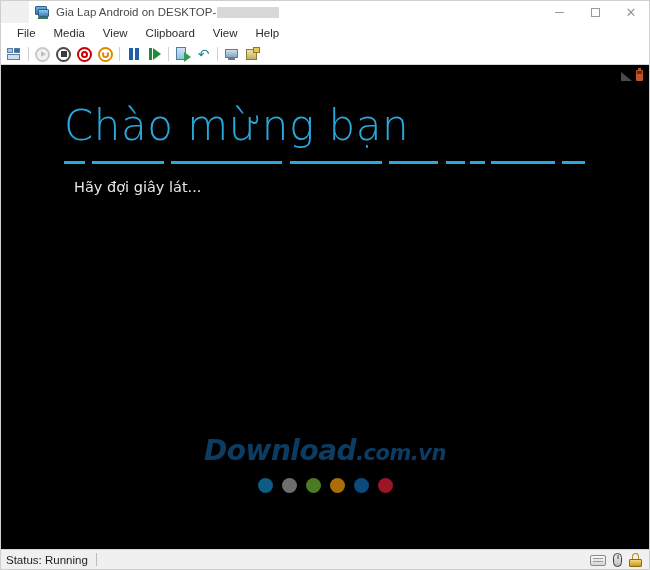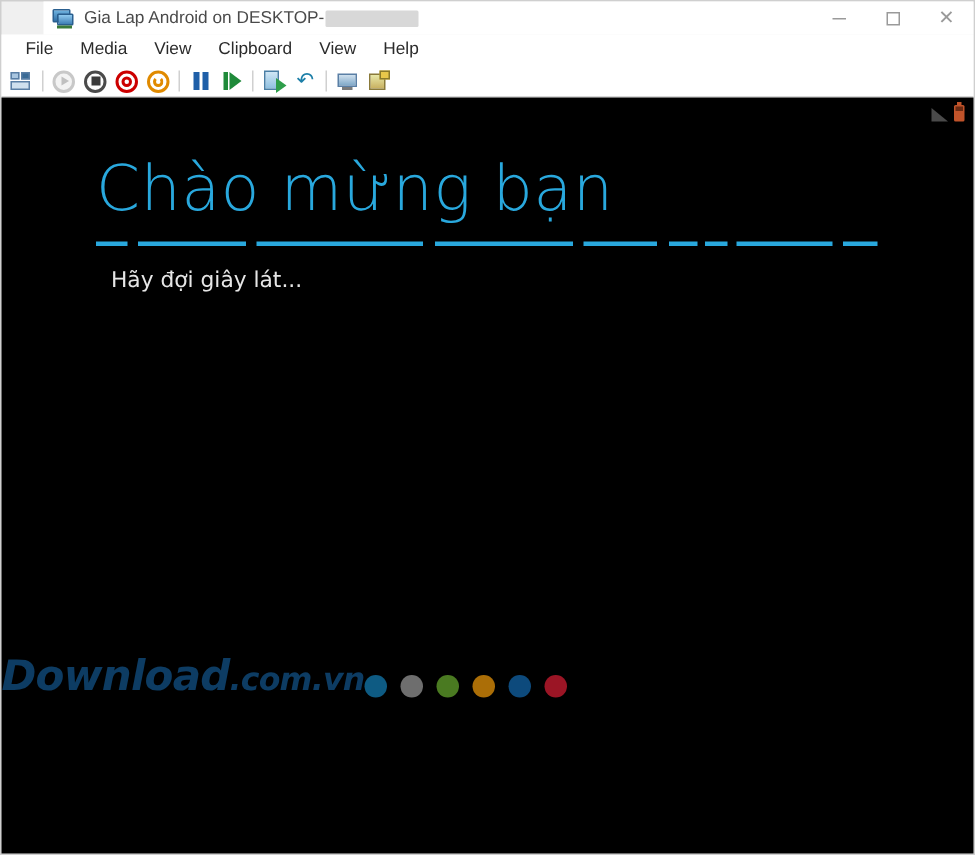--- a/index.html
+++ b/index.html
@@ -214,21 +214,21 @@
     margin-top:15px; margin-left:10px;
     font-family:"DejaVu Sans", sans-serif;
     font-size:14.5px;
     color:#e6e6e6;
     font-weight:400;
     white-space:nowrap;
   }
 
   .watermark {
     position:absolute; left:0; right:0; top:372px;
-    display:flex; flex-direction:row; align-items:center;
+    display:flex; flex-direction:column; align-items:center;
   }
   .wm-logo {
     font-family:"DejaVu Sans", sans-serif;
     font-style:italic; font-weight:bold;
     font-size:28px;
     color:#0d3c63;
     letter-spacing:-0.5px;
     line-height:1;
     white-space:nowrap;
   }
@@ -442,14 +442,26 @@
           <span style="background: rgb(110, 110, 110);"></span>
           <span style="background: rgb(74, 122, 33);"></span>
           <span style="background: rgb(171, 110, 7);"></span>
           <span style="background: rgb(13, 74, 124);"></span>
           <span style="background: rgb(155, 21, 37);"></span>
         </div>
     </div>
 
   </div>
 
+  <div class="statusbar">
+    <span class="status-text">Status: Running</span>
+    <span class="status-sep"></span>
+    <div class="status-icons">
+      <span class="sb-kbd"></span>
+      <span class="sb-mouse"></span>
+      <span class="sb-lock">
+          <span class="shackle"></span>
+          <span class="body"></span>
+        </span>
+    </div>
+  </div>
 
 </div>
 
 </body></html>

